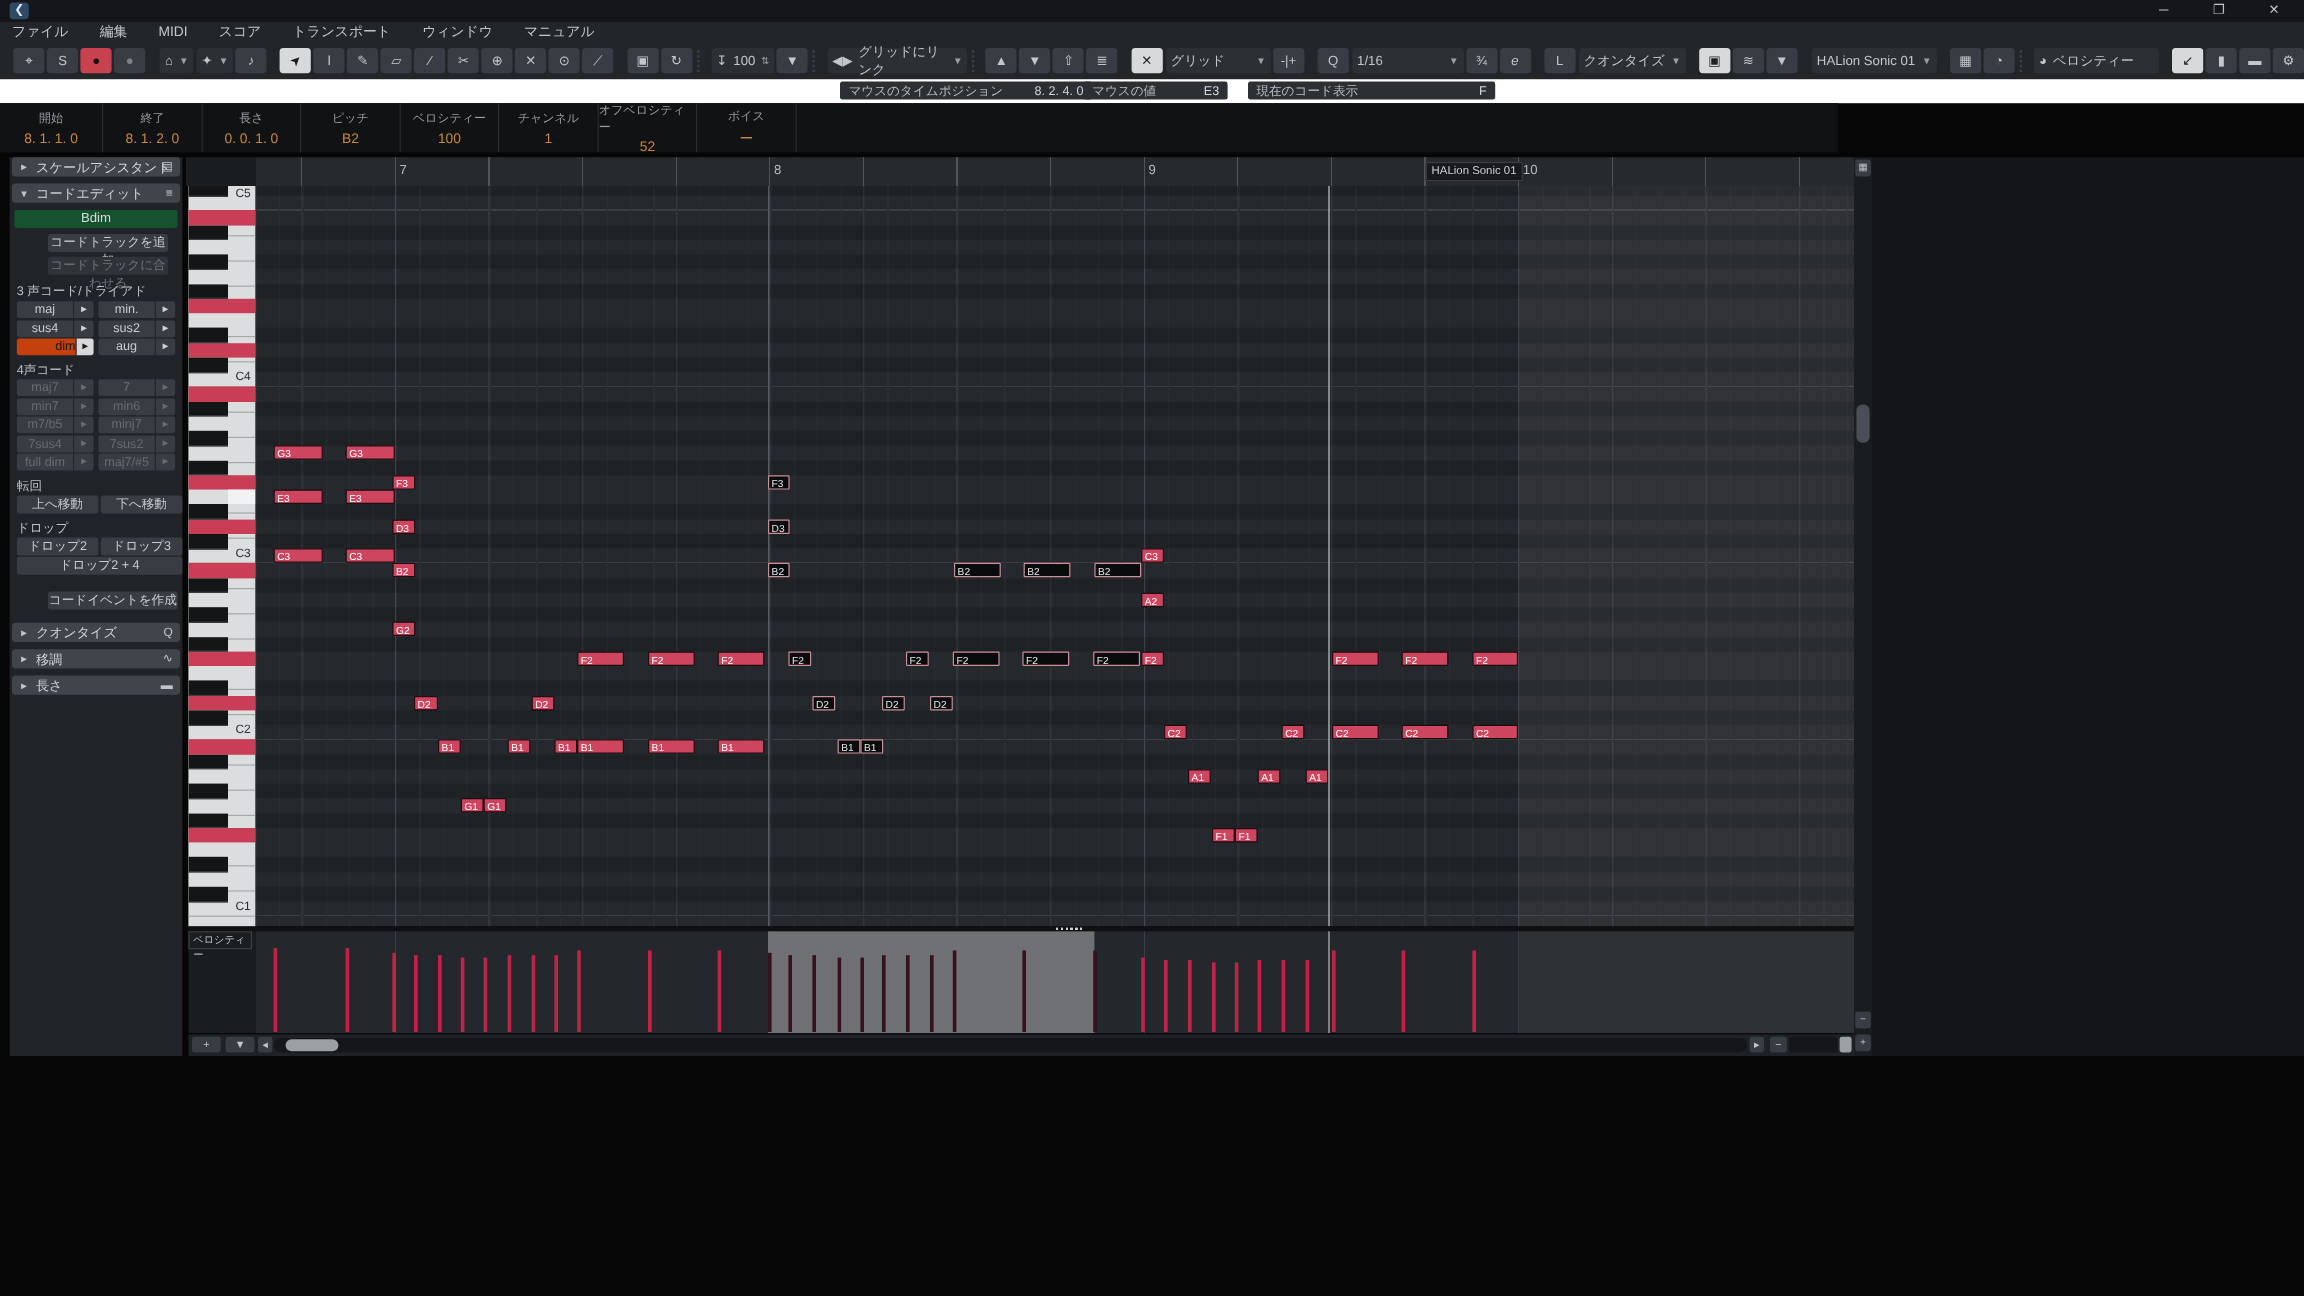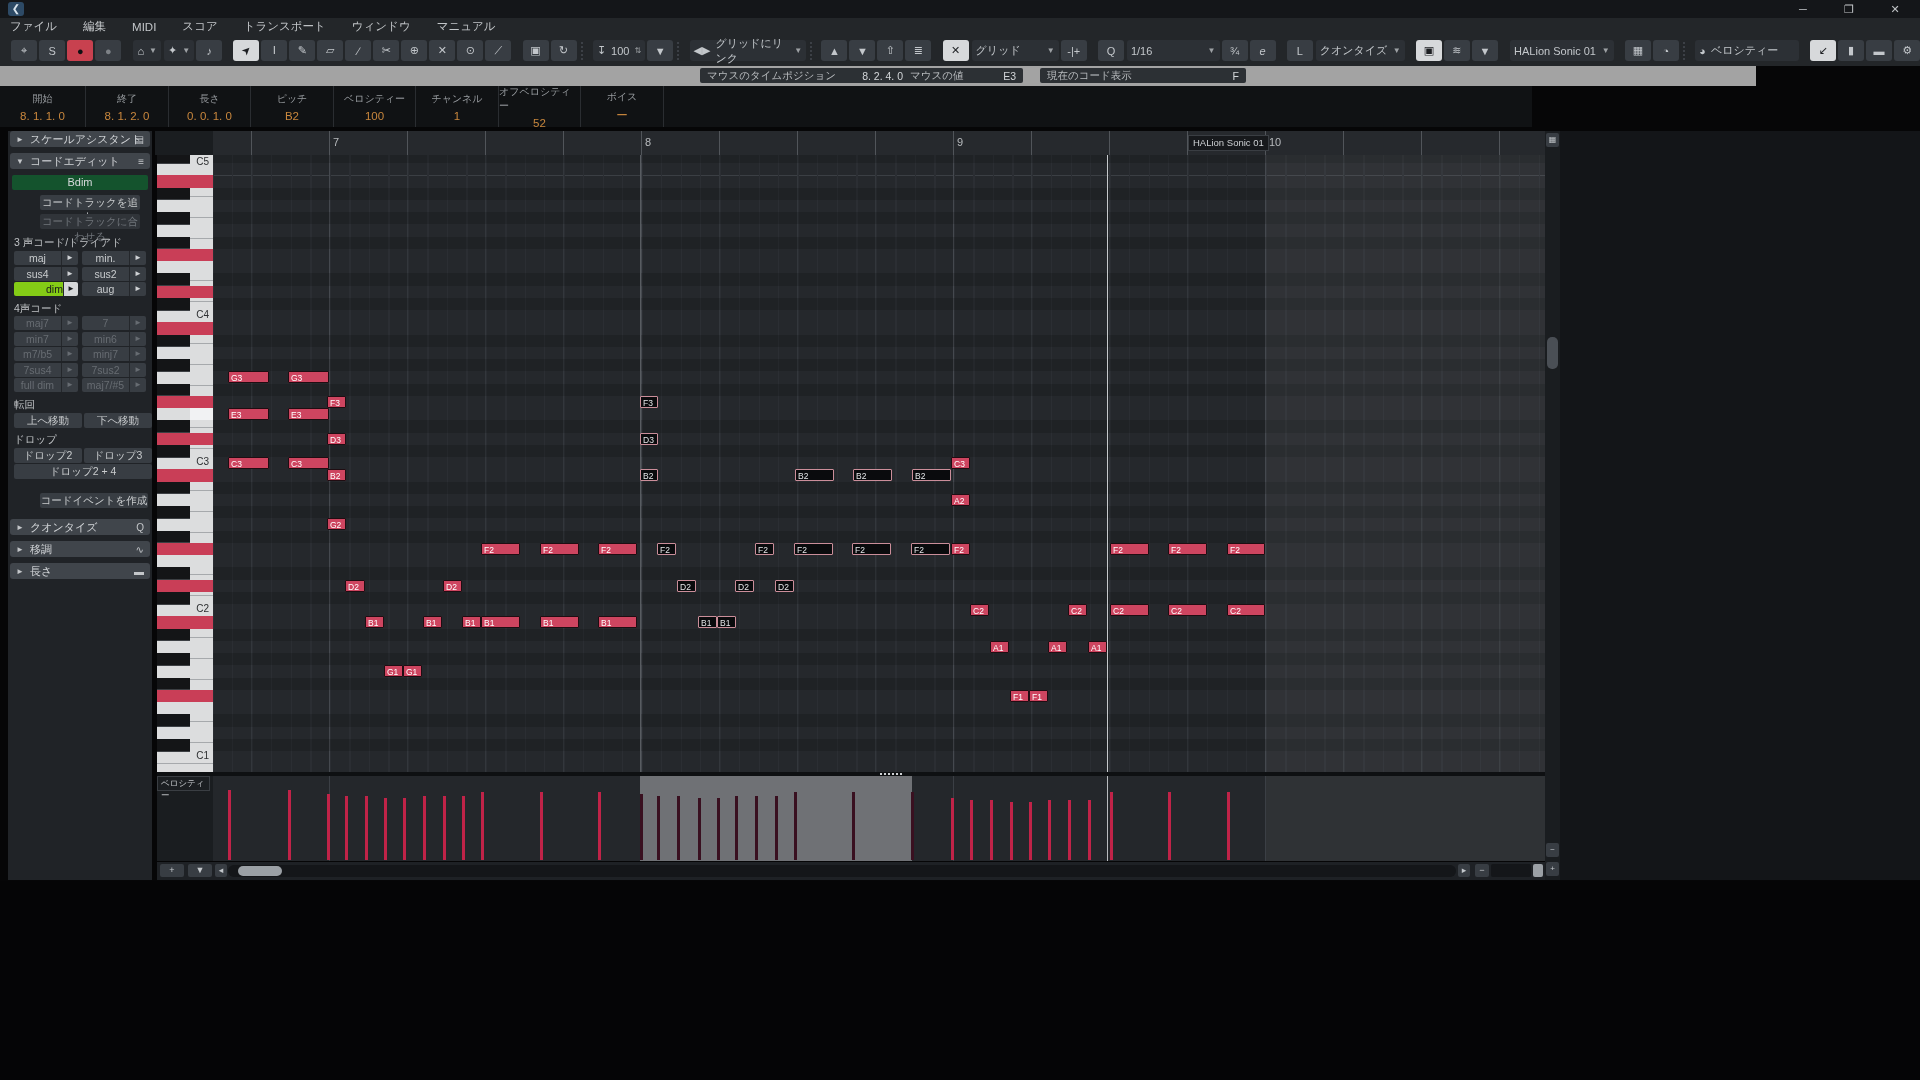--- a/index.html
+++ b/index.html
@@ -20,21 +20,21 @@
   .tbtn{height:21px;min-width:20px;background:#383d43;border-radius:3px;margin-left:2px;display:flex;
         align-items:center;justify-content:center;font-size:11px;color:#c3c7cb;padding:0 3px;}
   .tbtn.active{background:#d7d9db;color:#1d1f22;}
   .tbtn.rec{background:#c8414f;color:#101113;}
   .combo{height:21px;background:#2c3035;border-radius:3px;margin-left:3px;display:flex;align-items:center;
          font-size:11px;color:#c3c7cb;padding:0 4px;gap:5px;}
   .combo .car{font-size:8px;color:#9da1a5;}
   .tsep{width:8px;height:18px;margin-left:4px;border-left:2px dotted #3c4046;}
   .gap{width:10px;}
   
-  #statusstrip{left:0;top:66px;width:1756px;height:20px;background:#a3a3a3;}
+  #statusstrip{left:0;top:66px;width:1920px;height:20px;background:#ffffff;}
   .stbox{position:absolute;top:2px;height:15px;background:#2c3034;border-radius:2px;display:flex;
          align-items:center;justify-content:space-between;padding:0 7px;font-size:10.5px;}
   .stbox .lb{color:#b9bcbf;} .stbox .vl{color:#d3d6d9;}
   
   #infoline{left:0;top:86px;width:1532px;height:41px;background:#101214;border-bottom:2px solid #060607;display:flex;}
   .ifcol{height:100%;border-right:1px solid #2a2d31;display:flex;flex-direction:column;align-items:center;justify-content:center;gap:4px;}
   .ifcol .h{font-size:10px;color:#989ca0;} .ifcol .v{font-size:11.5px;color:#c9873d;}
   
   #sidebar{left:8px;top:131px;width:144px;height:749px;background:#202327;}
   .sec-head{position:absolute;left:2px;width:140px;height:16px;background:#40454b;border-radius:3px;
@@ -45,21 +45,21 @@
                  text-align:center;font-size:11px;color:#d6d9db;line-height:15px;}
   .sb-btn{position:absolute;height:15px;background:#383d43;border-radius:2px;text-align:center;
           font-size:10.5px;color:#c9ccce;line-height:15px;}
   .sb-btn.dis{color:#70757b;background:#303439;}
   .sb-label{position:absolute;left:6px;font-size:10.5px;color:#bfc2c5;}
   .chbtn{position:absolute;height:14px;display:flex;}
   .chbtn .cl{flex:1;background:#383d43;border-radius:2px 0 0 2px;text-align:center;font-size:10.5px;
              line-height:14px;color:#c9ccce;}
   .chbtn .ca{width:16px;background:#383d43;border-left:1px solid #24272b;border-radius:0 2px 2px 0;
              text-align:center;font-size:8px;line-height:14px;color:#cfd2d5;}
-  .chbtn.sel .cl{background:#84cc16;color:#17191c;padding-left:32px;}
+  .chbtn.sel .cl{background:#c2410c;color:#17191c;padding-left:32px;}
   .chbtn.sel .ca{background:#d6d8da;color:#17191c;}
   .chbtn.dis .cl,.chbtn.dis .ca{color:#676c72;}
   
   #corner-tl{left:155px;top:131px;width:58px;height:24px;background:#1a1d20;}
   #ruler{left:213px;top:131px;width:1332px;height:24px;background:#26292d;overflow:hidden;
     background-image:repeating-linear-gradient(90deg,transparent 0 38px,#51555a 38px 39px,transparent 39px 78px);
     background-position:0 0;}
   .ruler-num{position:absolute;top:5px;font-size:11px;color:#b7babd;}
   #part-label{position:absolute;top:4px;height:14px;background:#17191c;border:1px solid #3a3e43;
               font-size:9.5px;color:#cdd0d3;line-height:13px;padding:0 4px;}

